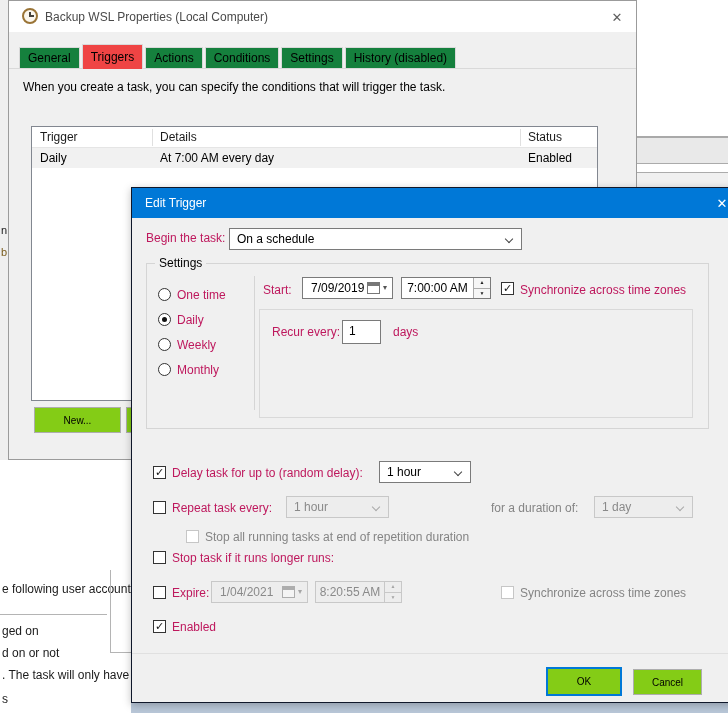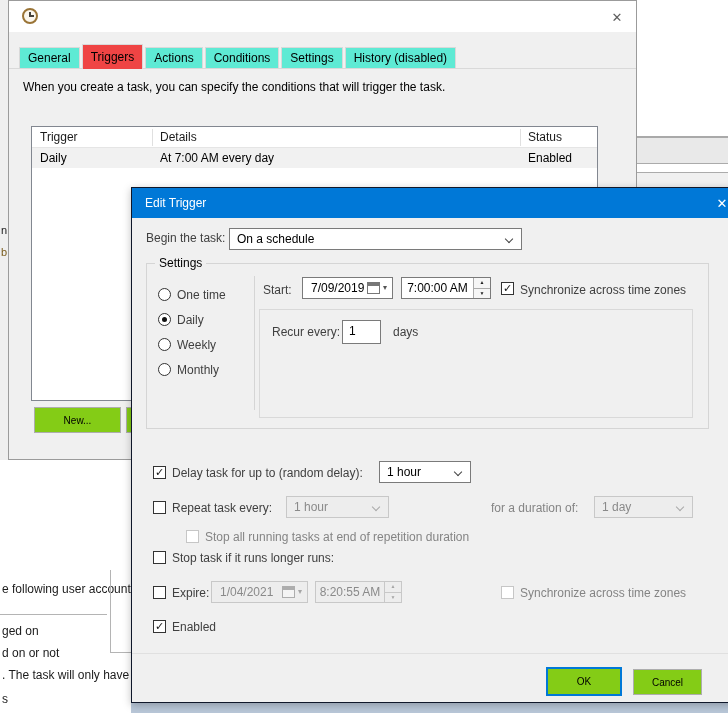--- a/index.html
+++ b/index.html
@@ -1,19 +1,19 @@
 <!DOCTYPE html>
 <html><head>
 <meta charset="utf-8">
 <style>
   * { box-sizing: border-box; margin: 0; padding: 0; }
   html,body { width:728px; height:713px; }
   body { font-family: "Liberation Sans","DejaVu Sans",sans-serif; font-size:12px; color:#000; background:#fff; }
   #root { position:relative; width:728px; height:713px; overflow:hidden; background:#fff; }
-  .lbl { position:absolute; font-size:12px; line-height:14px; white-space:nowrap; color:#404040; }
+  .lbl { position:absolute; font-size:12px; line-height:14px; white-space:nowrap; color:#be185d; }
   .lbl.gray { color:#848484; }
   .frag { position:absolute; font-size:12px; line-height:14px; white-space:nowrap; color:#1b1b1b; }
 
   
   .leftstrip { position:absolute; left:0; top:0; width:8px; height:460px; background:#efefef; overflow:hidden; }
   .rightbg { position:absolute; left:637px; top:0; width:91px; height:713px; background:#fff; }
   .band { position:absolute; left:0; top:136px; width:91px; height:28px; background:#e9e9e9; border-top:2px solid #a9a9a9; border-bottom:1px solid #ababab; }
   .hline { position:absolute; height:1px; background:#ababab; }
   .grayfill { position:absolute; background:#f0f0f0; }
   .rightstrip { position:absolute; left:720px; top:187px; width:8px; height:516px; background:#ececec; }
@@ -25,21 +25,21 @@
 
   
   .props { position:absolute; left:8px; top:0; width:629px; height:460px; background:#f0f0f0; border:1px solid #9b9b9b; }
   .ptitle { position:absolute; left:0; top:0; width:100%; height:31px; background:#fff; }
   .ptitle-text { position:absolute; left:36px; top:9px; font-size:12px; color:#4a4a4a; white-space:nowrap; }
   .clock { position:absolute; left:13px; top:7px; width:16px; height:16px; border-radius:50%; border:2px solid #9a7436; background:#fbf7ee; }
   .clock::before { content:""; position:absolute; left:5px; top:2px; width:2px; height:5px; background:#44413a; }
   .clock::after { content:""; position:absolute; left:6px; top:5px; width:4px; height:2px; background:#44413a; }
   .pclose { position:absolute; right:4px; top:3px; width:30px; height:26px; display:flex; align-items:center; justify-content:center; color:#5f5f5f; font-size:13px; }
   .tabstrip { position:absolute; left:0; top:44px; width:100%; height:24px; padding-left:10px; display:flex; align-items:flex-end; border-bottom:1px solid #d9d9d9; }
-  .tab { position:relative; height:21px; padding:3px 8px 0 8px; font-size:12px; background:#5eead4; border:1px solid #d9d9d9; border-bottom:none; margin-right:2px; white-space:nowrap; }
+  .tab { position:relative; height:21px; padding:3px 8px 0 8px; font-size:12px; background:#15803d; border:1px solid #d9d9d9; border-bottom:none; margin-right:2px; white-space:nowrap; }
   .tab.active { height:25px; padding-top:5px; background:#ef4444; margin-bottom:-1px; z-index:2; }
   .desc { position:absolute; left:14px; top:79px; width:600px; font-size:12px; }
   .ttable { position:absolute; left:22px; top:125px; width:567px; height:275px; background:#fff; border:1px solid #828790; }
   .thead { position:absolute; left:0; top:0; width:100%; height:21px; border-bottom:1px solid #e5e5e5; }
   .th { position:absolute; top:3px; font-size:12px; color:#1a1a1a; }
   .vsep { position:absolute; top:2px; width:1px; height:17px; background:#e0e0e0; }
   .trow { position:absolute; left:0; top:21px; width:100%; height:20px; background:#f1f1f1; }
   .td { position:absolute; top:3px; font-size:12px; }
   .btn { position:absolute; background:#84cc16; border:1px solid #adadad; font-size:10px; display:flex; align-items:center; justify-content:center; }
   .btn.default { border:2px solid #0078d7; }
@@ -110,20 +110,21 @@
     <div class="gline" style="left:110px;top:192px;width:21px;height:1px"></div>
     <span class="frag" style="left:2px;top:164px">ged on</span>
     <span class="frag" style="left:2px;top:186px">d on or not</span>
     <span class="frag" style="left:2px;top:208px">. The task will only have</span>
     <span class="frag" style="left:2px;top:232px">s</span>
   </div>
 
   <div class="props">
     <div class="ptitle">
       <span class="clock"></span>
+      <span class="ptitle-text">Backup WSL Properties (Local Computer)</span>
       <span class="pclose">✕</span>
     </div>
 
     <div class="tabstrip">
       <div class="tab">General</div>
       <div class="tab active">Triggers</div>
       <div class="tab">Actions</div>
       <div class="tab">Conditions</div>
       <div class="tab">Settings</div>
       <div class="tab">History (disabled)</div>

